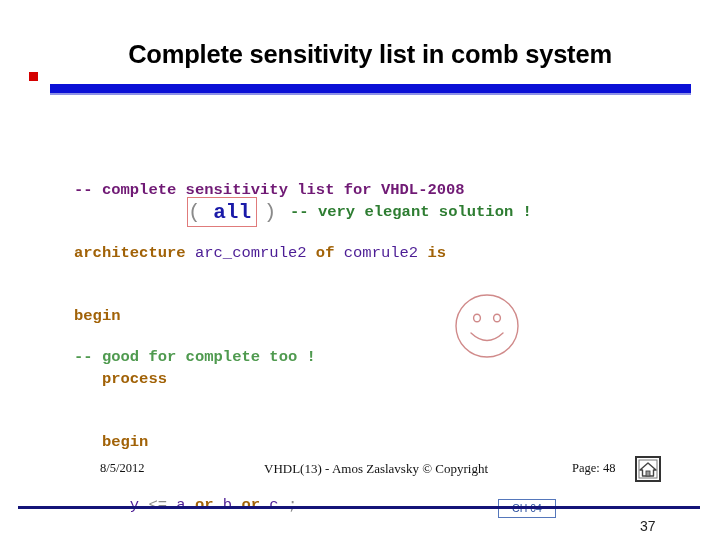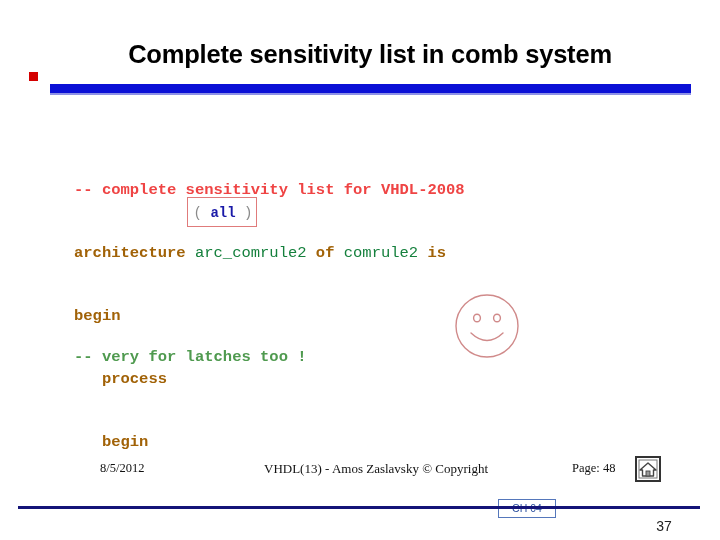--- a/index.html
+++ b/index.html
@@ -63,29 +63,29 @@
     left: 74px;
     top: 138px;
     font-family: "Liberation Mono", "DejaVu Sans Mono", monospace;
     font-size: 15.5px;
     line-height: 21px;
     white-space: pre;
     color: #7a7a7a;
   }
   #code-block .line { height: 21px; position: relative; }
   .cmt {
-    color: #ef4444;
+    color: #701a75;
     font-weight: bold;
   }
   .kw {
     color: #a16207;
     font-weight: bold;
   }
   .id {
-    color: #15803d;
+    color: #4c1d95;
     font-weight: normal;
   }
   .op {
     color: #8a8a8a;
     font-weight: normal;
   }
 
   
   #all-callout {
     position: absolute;
@@ -99,21 +99,21 @@
   }
   #all-callout-text {
     position: absolute;
     left: 0;
     top: 0;
     width: 70px;
     height: 30px;
     line-height: 30px;
     text-align: center;
     font-family: "Liberation Mono", "DejaVu Sans Mono", monospace;
-    font-size: 14px;
+    font-size: 21px;
     color: #8a8a8a;
     white-space: pre;
   }
   #all-callout-text b {
     color: #1a1aa8;
     font-weight: bold;
   }
 
   
   #elegant-comment {
@@ -209,50 +209,51 @@
     top: 506px;
     width: 682px;
     height: 3px;
     background: #141478;
   }
   #slide-number {
     position: absolute;
     left: 640px;
     top: 518px;
     width: 48px;
-    text-align: center;
     font-family: "Liberation Sans", sans-serif;
     font-size: 14px;
     color: #222222;
   }
 </style>
 </head>
 <body>
 
 <div id="slide">
 
   <div id="title-bullet"></div>
   <div id="page-title">Complete sensitivity list in comb system</div>
   <div id="title-rule"></div>
 
   <div id="code-block">
     <div class="line"><span class="cmt">-- complete sensitivity list for VHDL-2008</span></div>
     <div class="line"><span class="kw">architecture </span><span class="id">arc_comrule2 </span><span class="kw">of </span><span class="id">comrule2 </span><span class="kw">is</span></div>
     <div class="line"><span class="kw">begin</span></div>
     <div class="line"><span class="kw">   process</span></div>
     <div class="line"><span class="kw">   begin</span></div>
+    <div class="line"><span class="id">      </span><span class="id">y </span><span class="op">&lt;= </span><span class="id">a </span><span class="kw">or </span><span class="id">b </span><span class="kw">or </span><span class="id">c </span><span class="op">;</span></div>
     
     
   </div>
 
   <div id="all-callout">
     <div id="all-callout-text"><span>( </span><b>all</b><span> )</span></div>
   </div>
 
-  <div id="latch-comment">-- very for latches too !</div>
+  <div id="elegant-comment">-- very elegant solution !</div>
+  <div id="latch-comment">-- good for complete too !</div>
 
   <div id="smiley">
     <svg width="70" height="70" viewBox="0 0 70 70" xmlns="http://www.w3.org/2000/svg">
       <circle cx="35" cy="35" r="31" fill="none" stroke="#d08a8a" stroke-width="1.4"></circle>
       <ellipse cx="25" cy="27" rx="3.4" ry="3.8" fill="none" stroke="#d08a8a" stroke-width="1.4"></ellipse>
       <ellipse cx="45" cy="27" rx="3.4" ry="3.8" fill="none" stroke="#d08a8a" stroke-width="1.4"></ellipse>
       <path d="M19 42 Q35 57 51 42" fill="none" stroke="#d08a8a" stroke-width="1.4" stroke-linecap="round"></path>
     </svg>
   </div>
 

